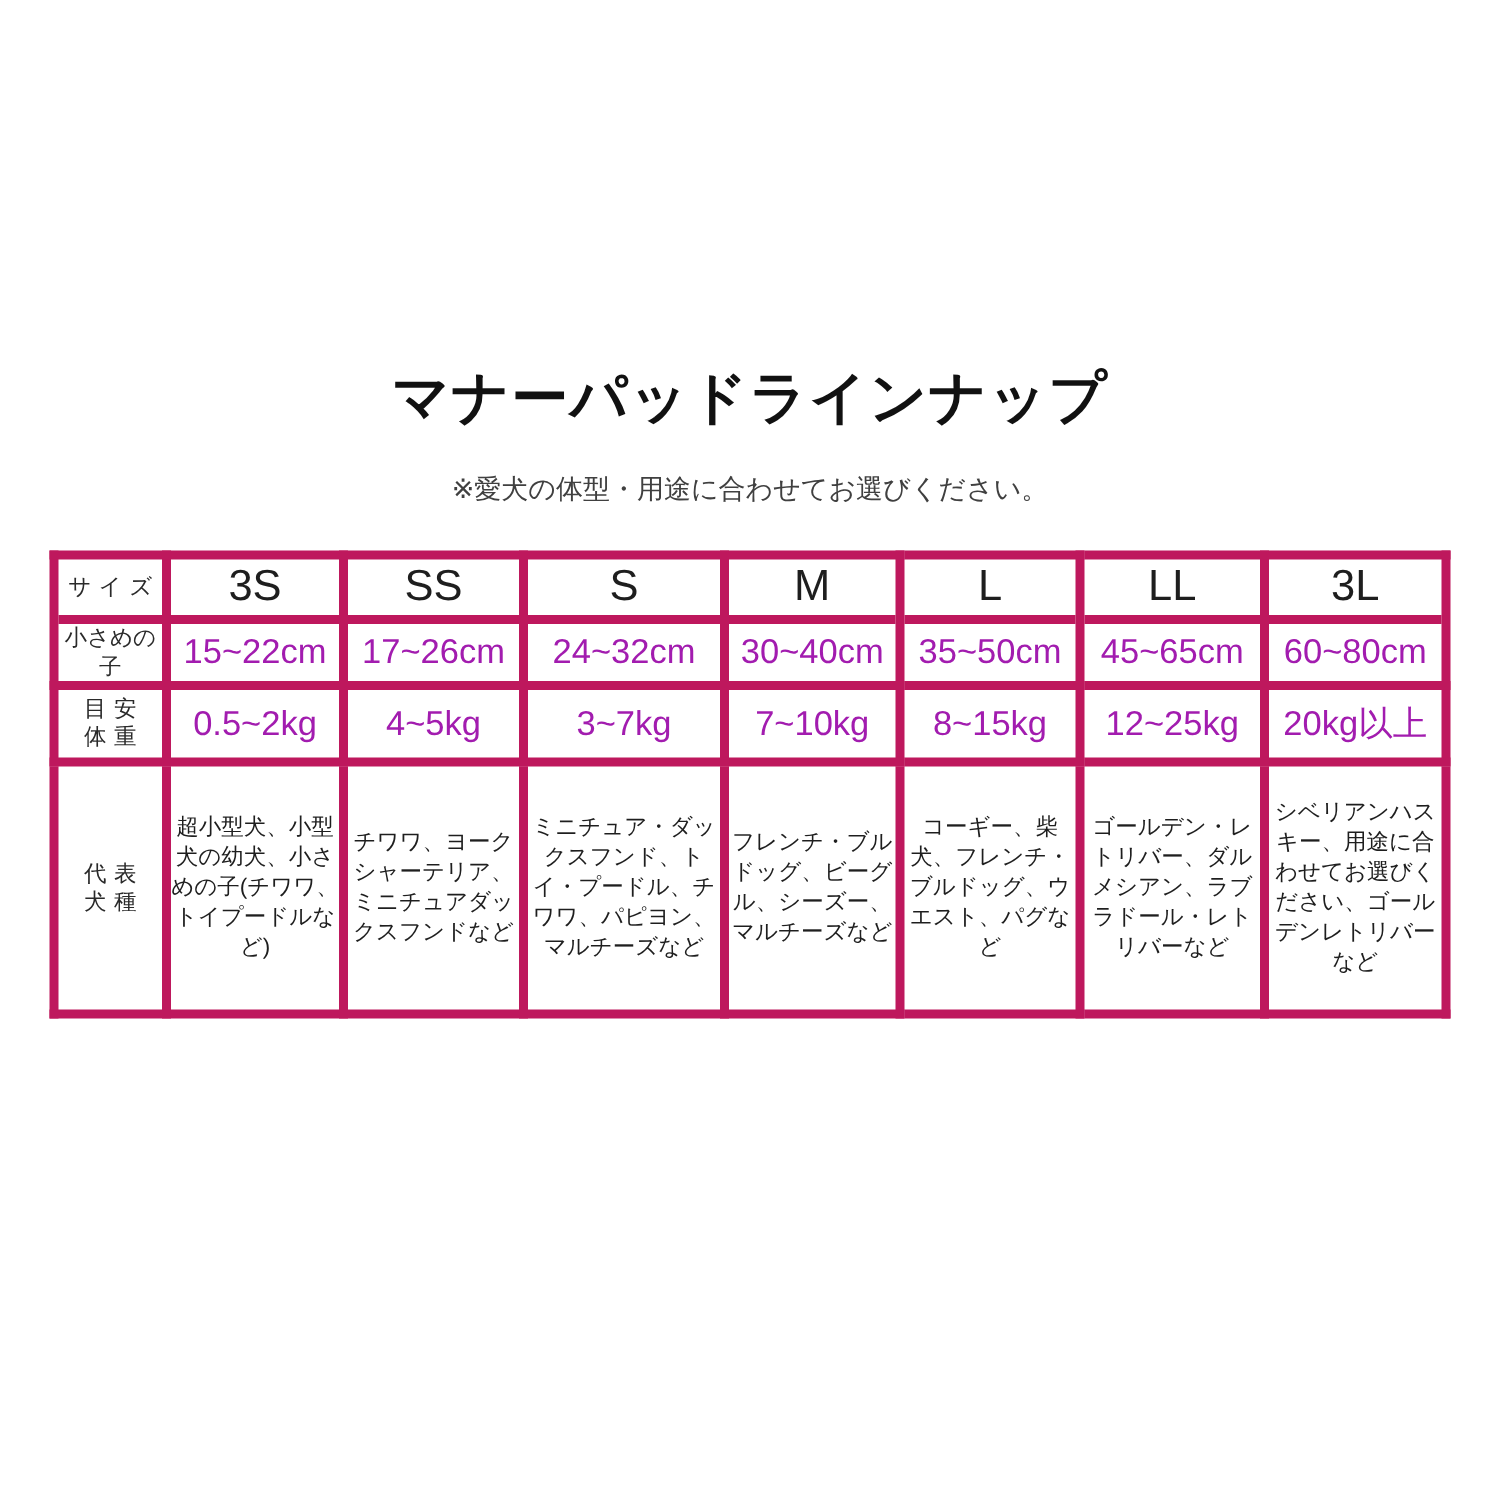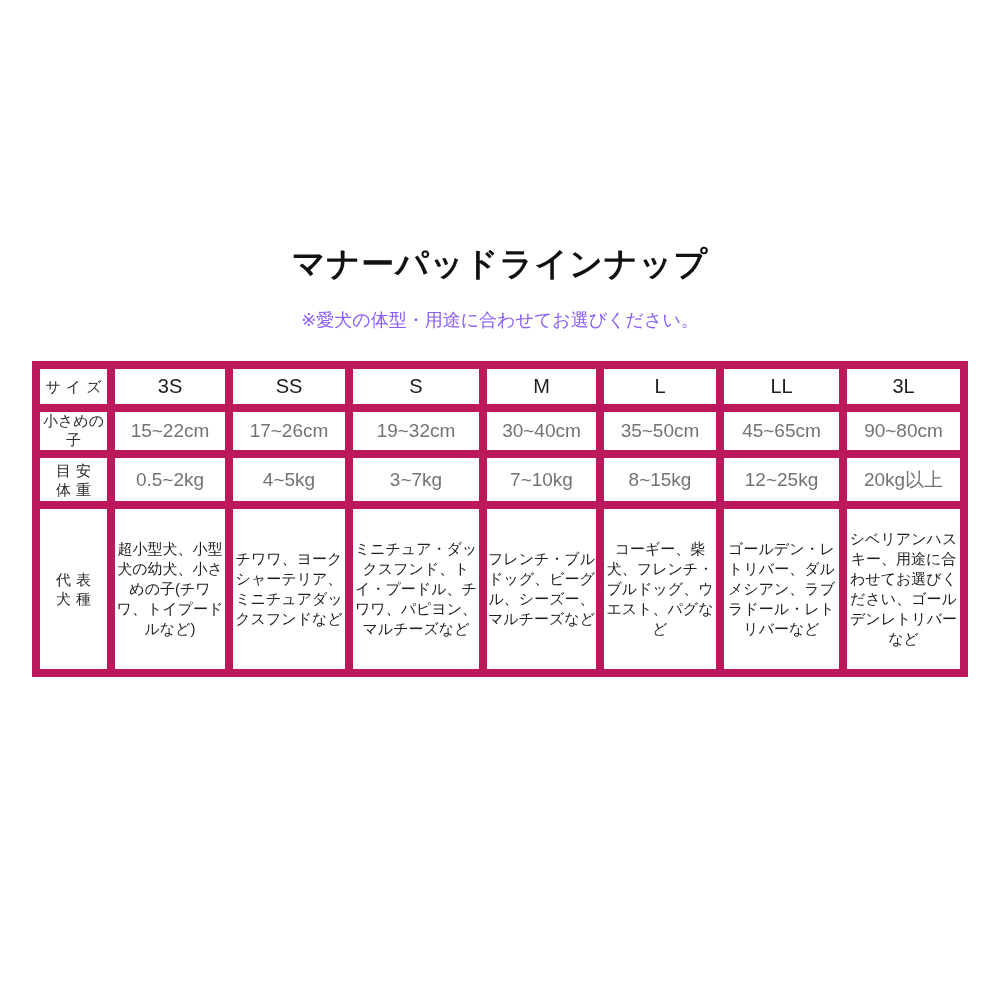--- a/index.html
+++ b/index.html
@@ -14,65 +14,65 @@
   }
   .page {
     width: 1000px;
     height: 1000px;
     overflow: hidden;
   }
   .title {
     margin: 0;
     padding-top: 246px;
     text-align: center;
-    font-size: 33px;
+    font-size: 38px;
     line-height: 1.1;
     font-weight: bold;
     color: #111111;
     letter-spacing: 1px;
   }
   .subtitle {
     margin-top: 26px;
     text-align: center;
     font-size: 18px;
-    color: #8b5cf6;
+    color: #404040;
   }
   table.size-chart {
     margin: 29px auto 0 auto;
     width: 928px;
     border-collapse: collapse;
     table-layout: fixed;
   }
   table.size-chart td {
-    border: 8px solid #be185d;
+    border: 6px solid #be185d;
     text-align: center;
     vertical-align: middle;
     padding: 0;
     overflow: hidden;
   }
   tr.row-size td { height: 43px; border-bottom-width: 3px; }
   tr.row-waist td { height: 42px; }
   tr.row-weight td { height: 51px; }
   tr.row-breeds td { height: 168px; }
   .row-label {
     font-size: 15px;
     color: #2a2a2a;
   }
   .row-label .lbl-line {
     letter-spacing: 5px;
     margin-right: -5px;
     line-height: 19px;
   }
   .size-cell {
-    font-size: 20px;
+    font-size: 29px;
     color: #1e1e1e;
   }
   .value-cell {
-    font-size: 19px;
-    color: #737373;
+    font-size: 23px;
+    color: #a21caf;
   }
   td.breeds-cell {
     vertical-align: top;
     text-align: left;
     font-size: 15px;
     line-height: 20px;
     padding: 3px 2px 0 4px;
     word-break: break-all;
     color: #1e1e1e;
   }
@@ -111,25 +111,25 @@
       <td class="size-cell">LL</td>
       <td class="size-cell">3L</td>
     </tr>
 
     <tr class="row-waist">
       <td class="row-label">
         <span>小さめの子</span>
       </td>
       <td class="value-cell">15~22cm</td>
       <td class="value-cell">17~26cm</td>
-      <td class="value-cell">19~32cm</td>
+      <td class="value-cell">24~32cm</td>
       <td class="value-cell">30~40cm</td>
       <td class="value-cell">35~50cm</td>
       <td class="value-cell">45~65cm</td>
-      <td class="value-cell">90~80cm</td>
+      <td class="value-cell">60~80cm</td>
     </tr>
 
     <tr class="row-weight">
       <td class="row-label">
         <div class="lbl-line">目安</div>
         <div class="lbl-line">体重</div>
       </td>
       <td class="value-cell">0.5~2kg</td>
       <td class="value-cell">4~5kg</td>
       <td class="value-cell">3~7kg</td>

